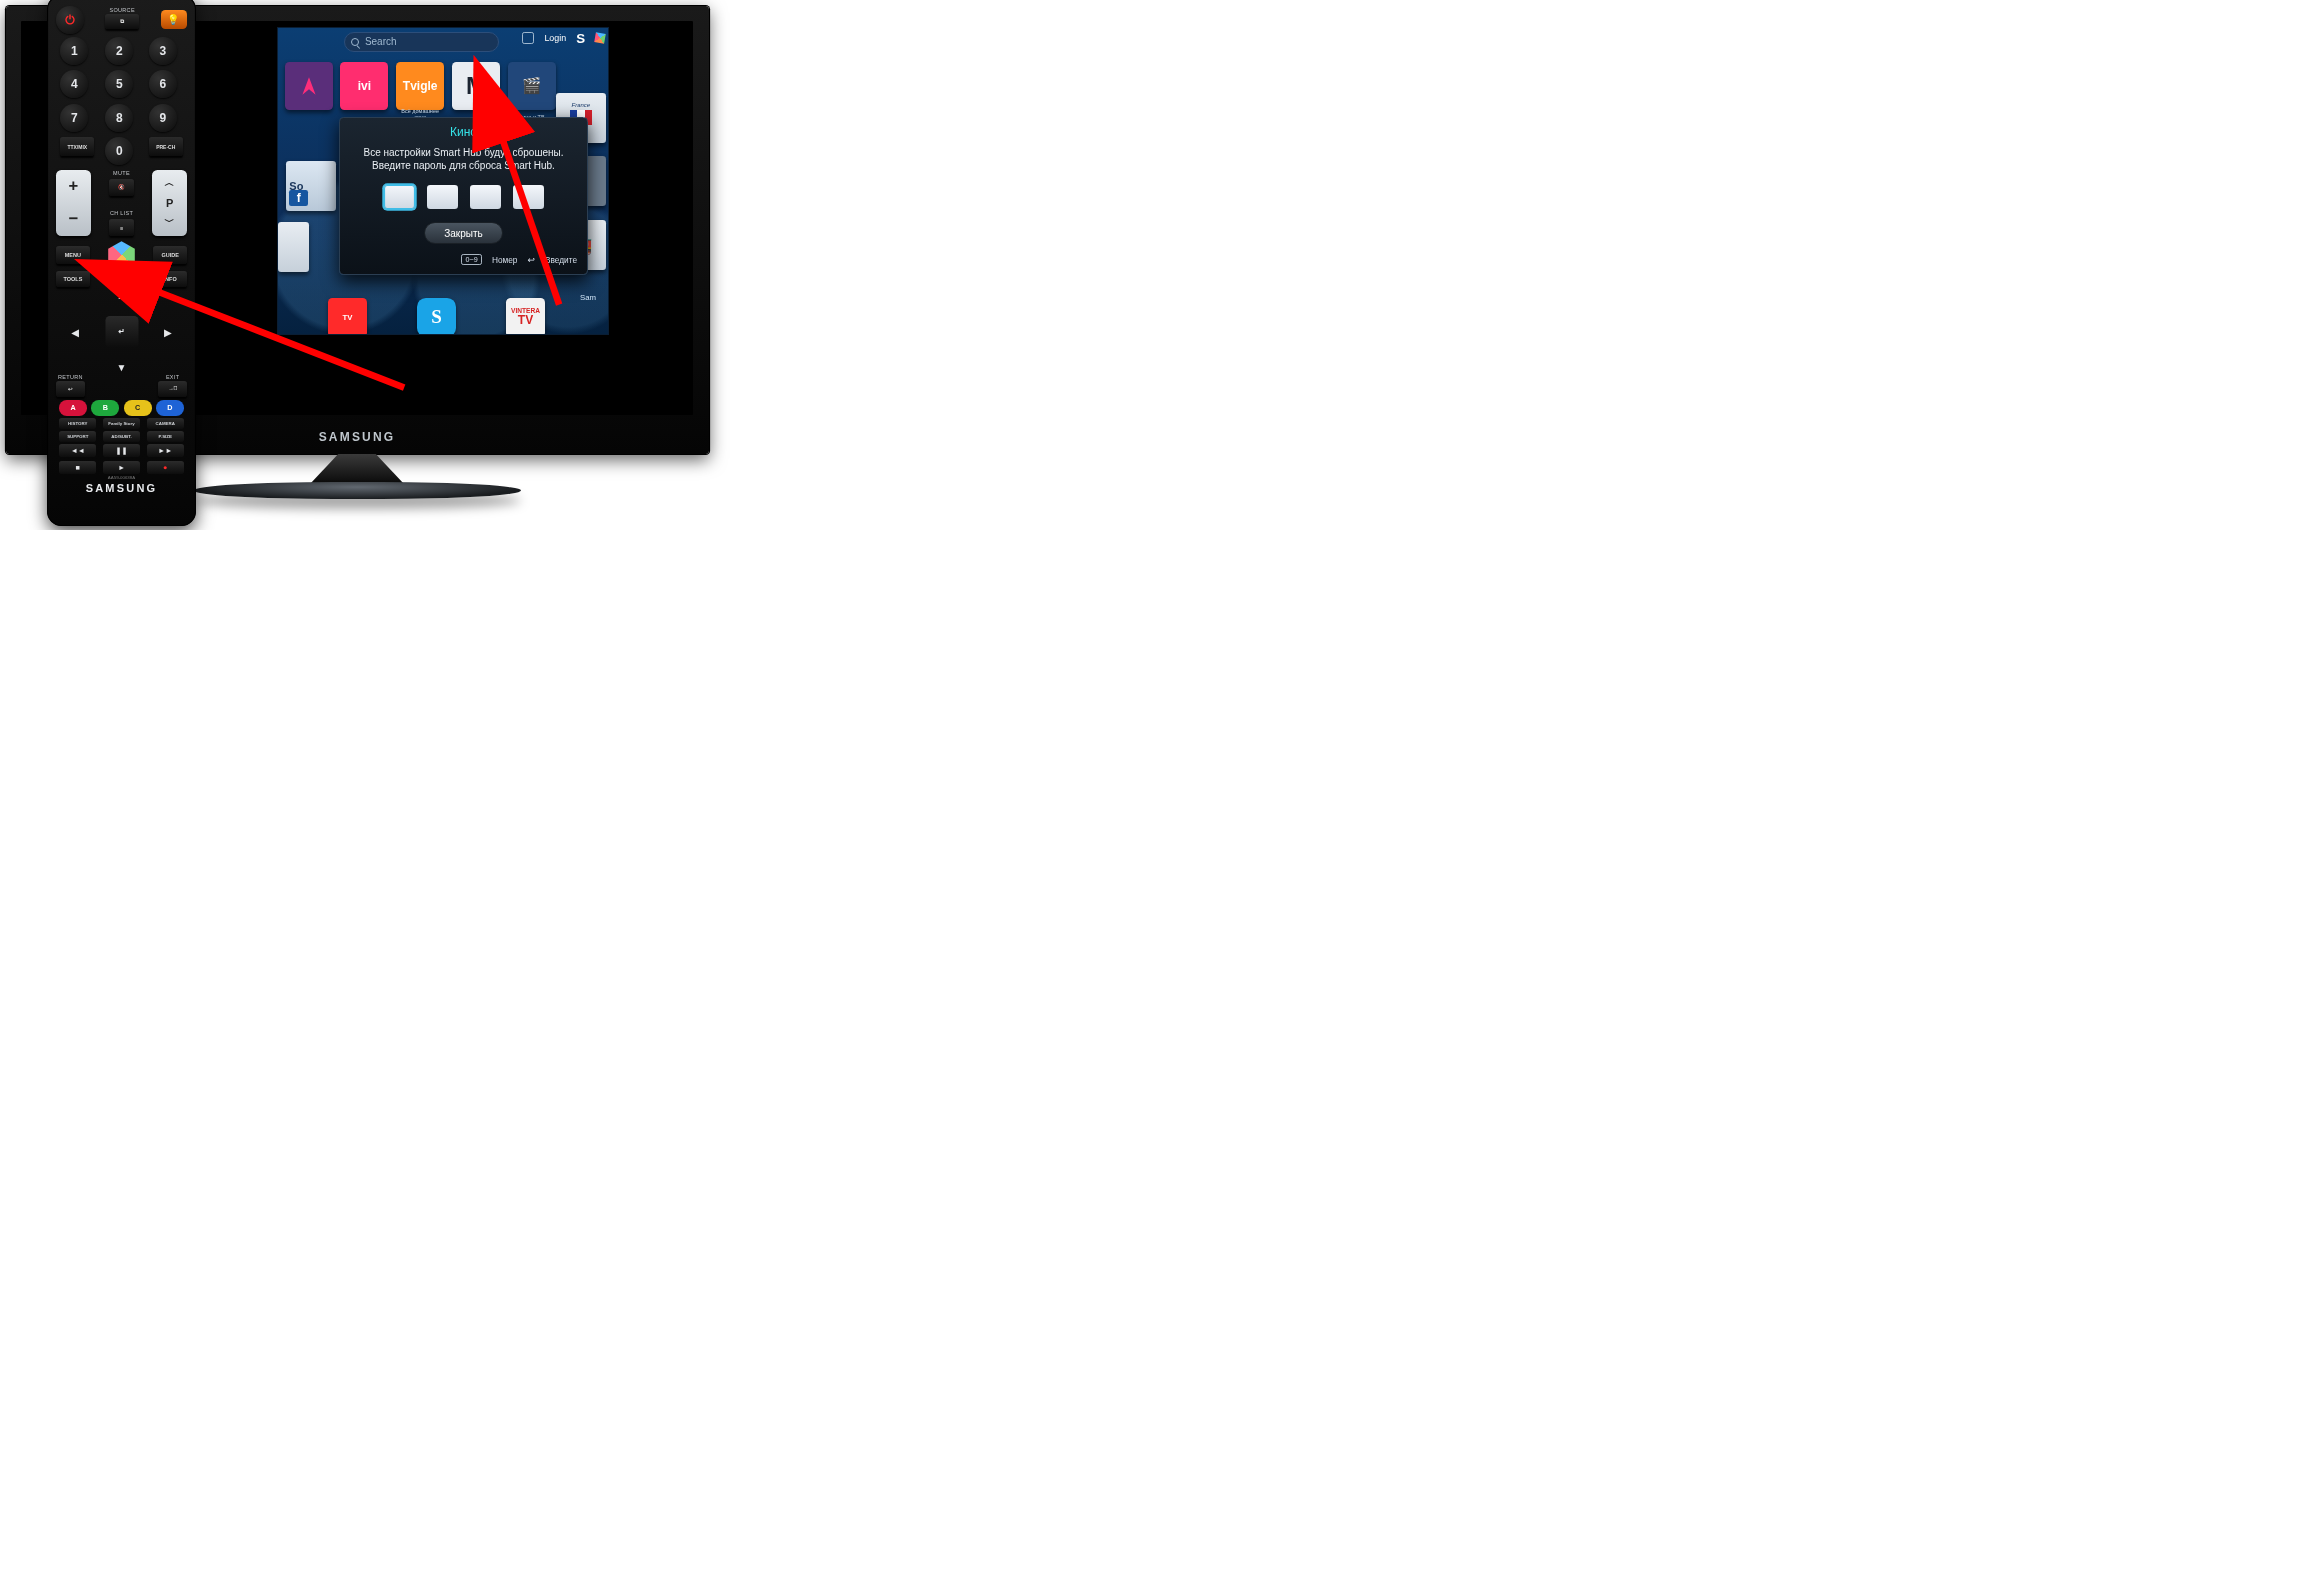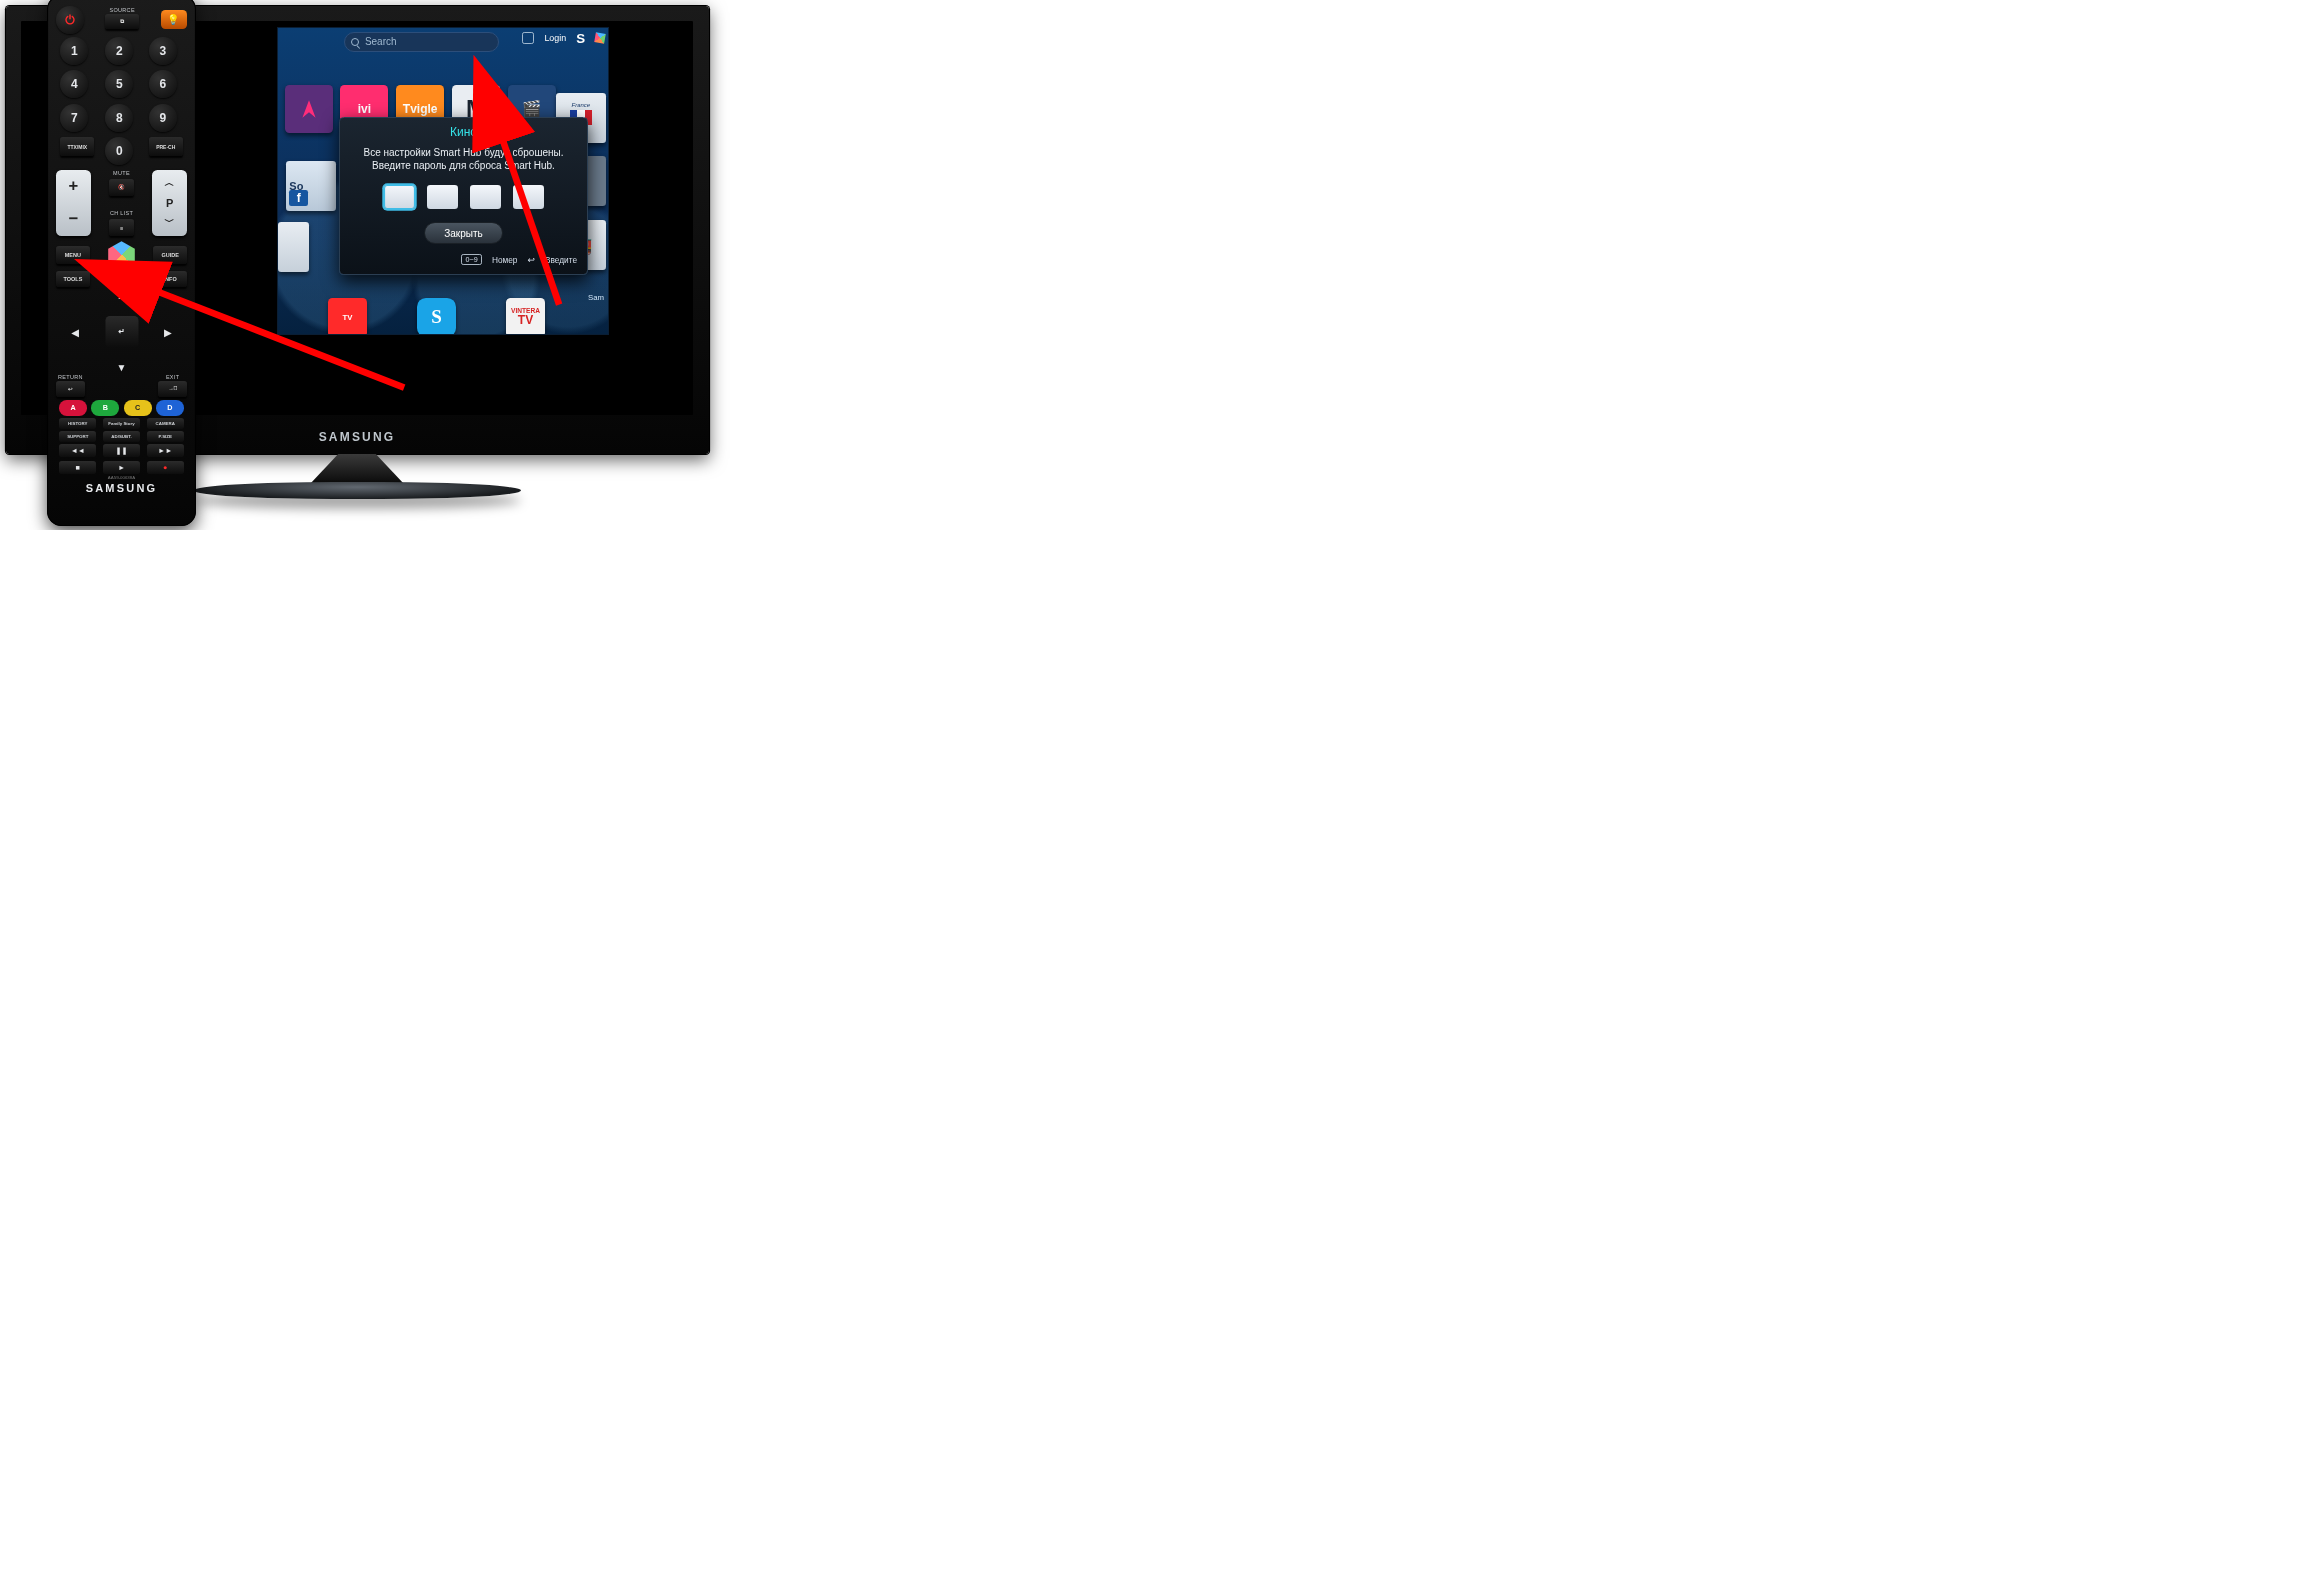--- a/index.html
+++ b/index.html
@@ -91,21 +91,21 @@
   .hub-topright .frame{width:12px;height:12px;border:1.1px solid #9fb8cf;border-radius:2.2px;}
   .hub-topright .login{color:#fff;font-size:8.9px;}
   .hub-topright .sh-logo{font-size:13.3px;font-weight:700;color:#fff;}
   .hub-topright .cube{
     width:10px;height:10px;
     background:conic-gradient(from 45deg,#6fd06f 0 25%,#ff884d 0 50%,#ff5577 0 75%,#4db8ff 0 100%);
     transform:rotate(10deg);
   }
 
   .app-row { position:absolute; left:6.6px; display:flex; gap:7.8px; }
-  .row1 { top:34px;margin-top:23px; }
+  .row1 { top:34px; }
   .row2 { top:270px; gap:50px; left:50px;}
   .app {
     width:48px; height:48px;
     border-radius:4.4px;
     display:flex;flex-direction:column;align-items:center;justify-content:center;
     color:#fff; font-weight:700; font-size:12px;
     position:relative;
     box-shadow:0 2.2px 4.4px rgba(0,0,0,.5);
   }
   .app .sub {
@@ -331,21 +331,21 @@
       <span>TV</span>
     </div>
     <div class="app mini" style="background:#1aa4e7;border-radius:8.9px">
       <span style="font-family:Georgia,serif;font-size:19px">S</span>
     </div>
     <div class="app mini" style="background:#f2f2f2;color:#d62222;font-size:6.6px;line-height:1.1">
       <span>VINTERA</span>
       <span style="font-size:12px;font-weight:900">TV</span>
     </div>
   </div>
-  <span style="position:absolute;right:4px;bottom:32px;color:#cfe3f6;font-size:7.8px">Sam</span>
+  <span style="position:absolute;right:12px;bottom:32px;color:#cfe3f6;font-size:7.8px">Sam</span>
 </div>
 
 <div class="remote">
   <div class="rrow">
     <div class="btn-round power">
         <span>⏻</span>
       </div>
     <div class="source-row">
       <span class="rlbl">SOURCE</span>
       <div class="btn-rect" style="margin-top:1.1px">

